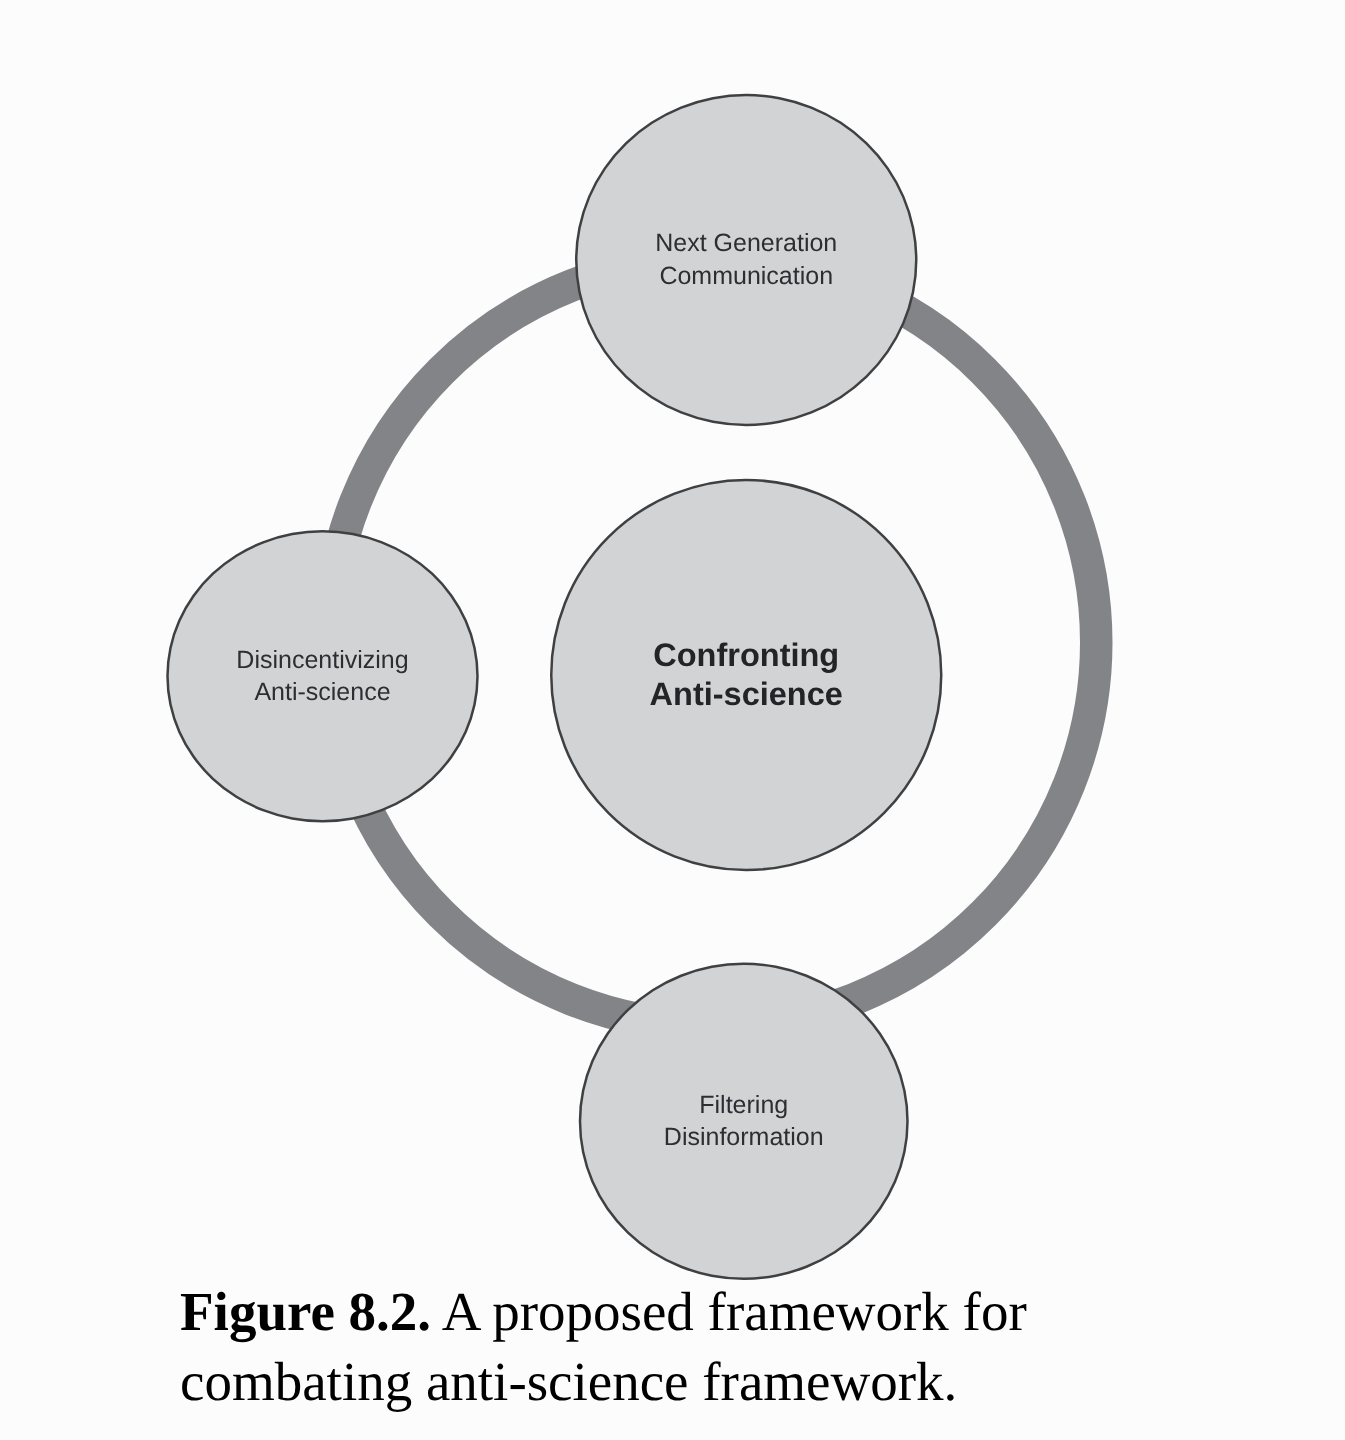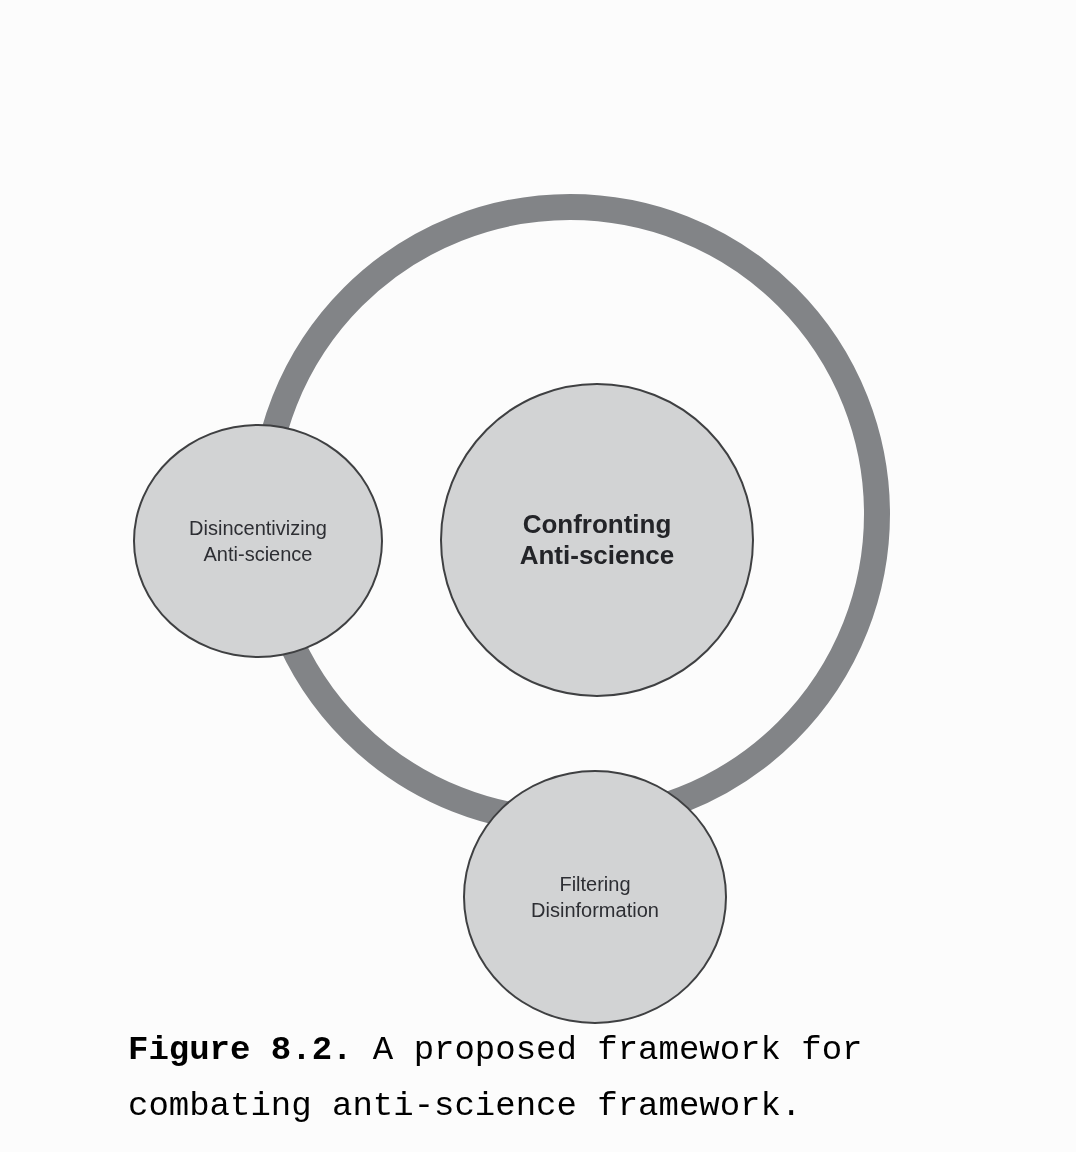--- a/index.html
+++ b/index.html
@@ -54,37 +54,41 @@
   .node-center{
     left:440px; top:383px; width:314px; height:314px;
     font-weight:bold;
     font-size:26px;
     line-height:31px;
     color:#232428;
     text-align:right;
   }
   .caption{
     position:absolute;
-    left:128px;
+    left:144px;
     top:1022px;
     width:860px;
-    font-family:Liberation Mono, monospace;
-    font-size:34px;
+    font-family:Liberation Serif, serif;
+    font-size:44px;
     line-height:56px;
     color:var(--caption-text);
   }
   .caption .fig-label{font-weight:bold;}
 </style>
 </head>
 <body>
 
 <div class="page">
 
   <div class="ring"></div>
 
+  <div class="node node-top">
+    <div>Next Generation</div>
+    <div>Communication</div>
+  </div>
 
   <div class="node node-left">
     <div>Disincentivizing</div>
     <div>Anti-science</div>
   </div>
 
   <div class="node node-center">
     <div>Confronting</div>
     <div>Anti-science</div>
   </div>

